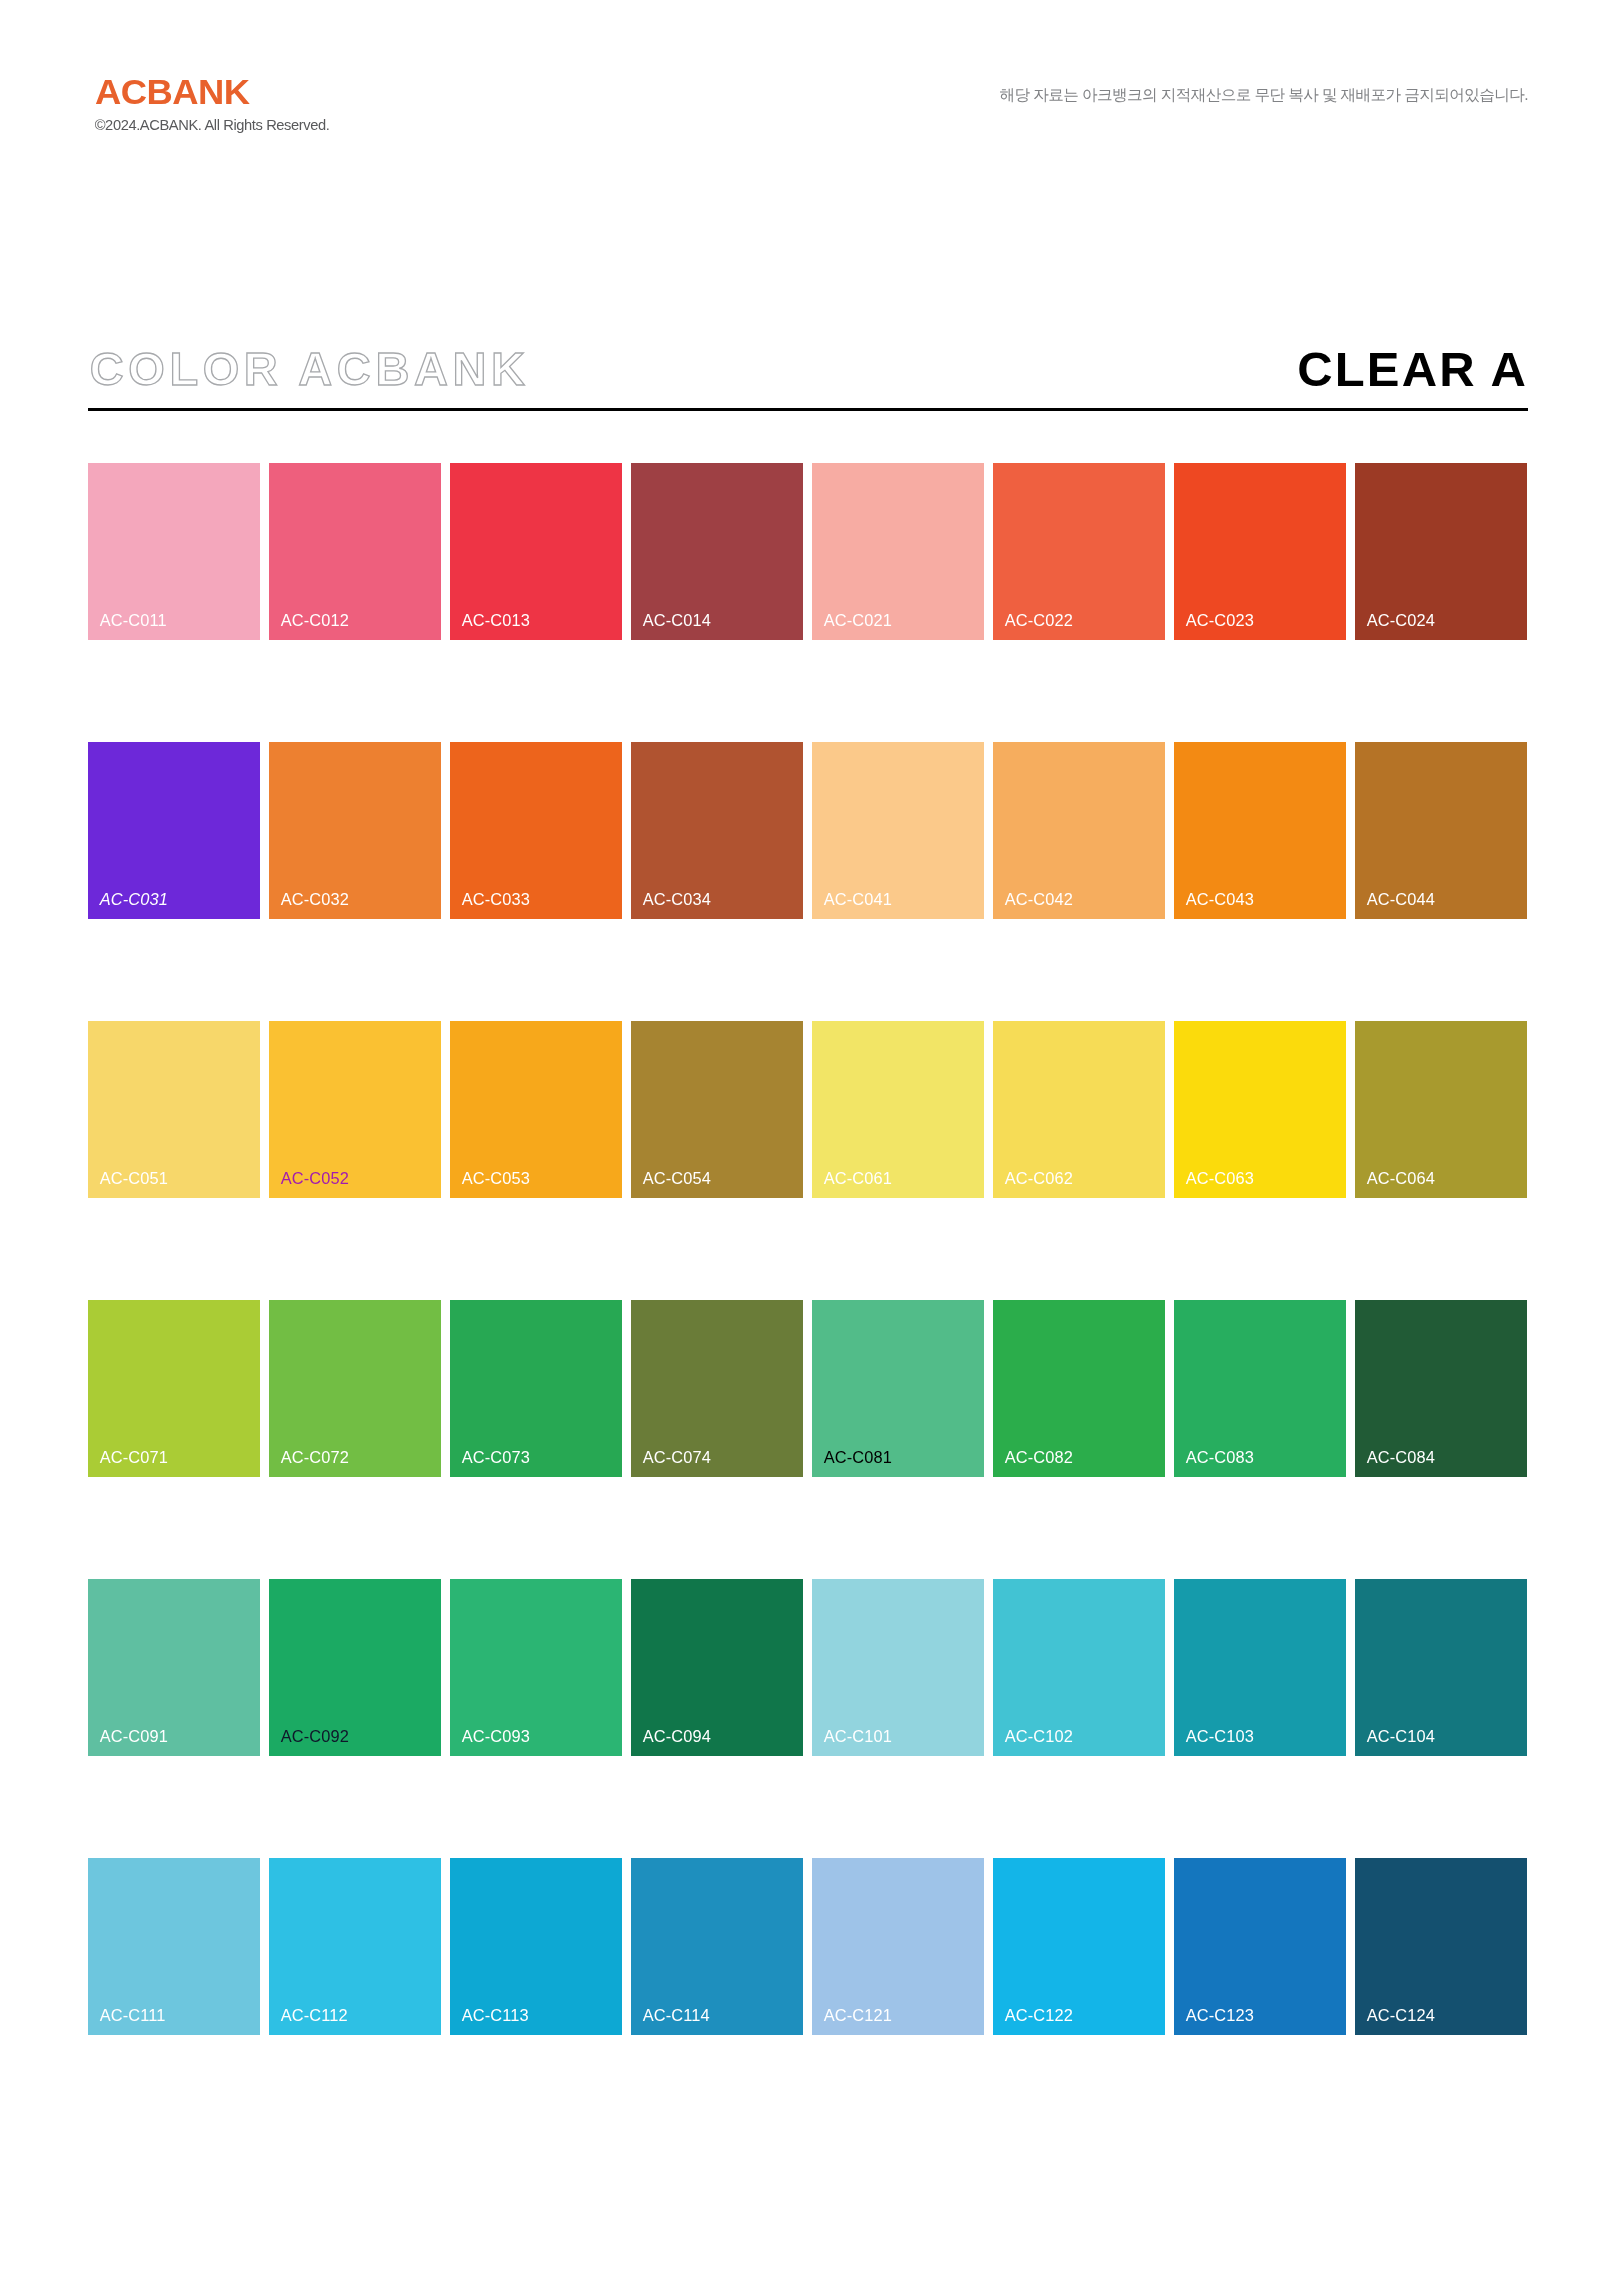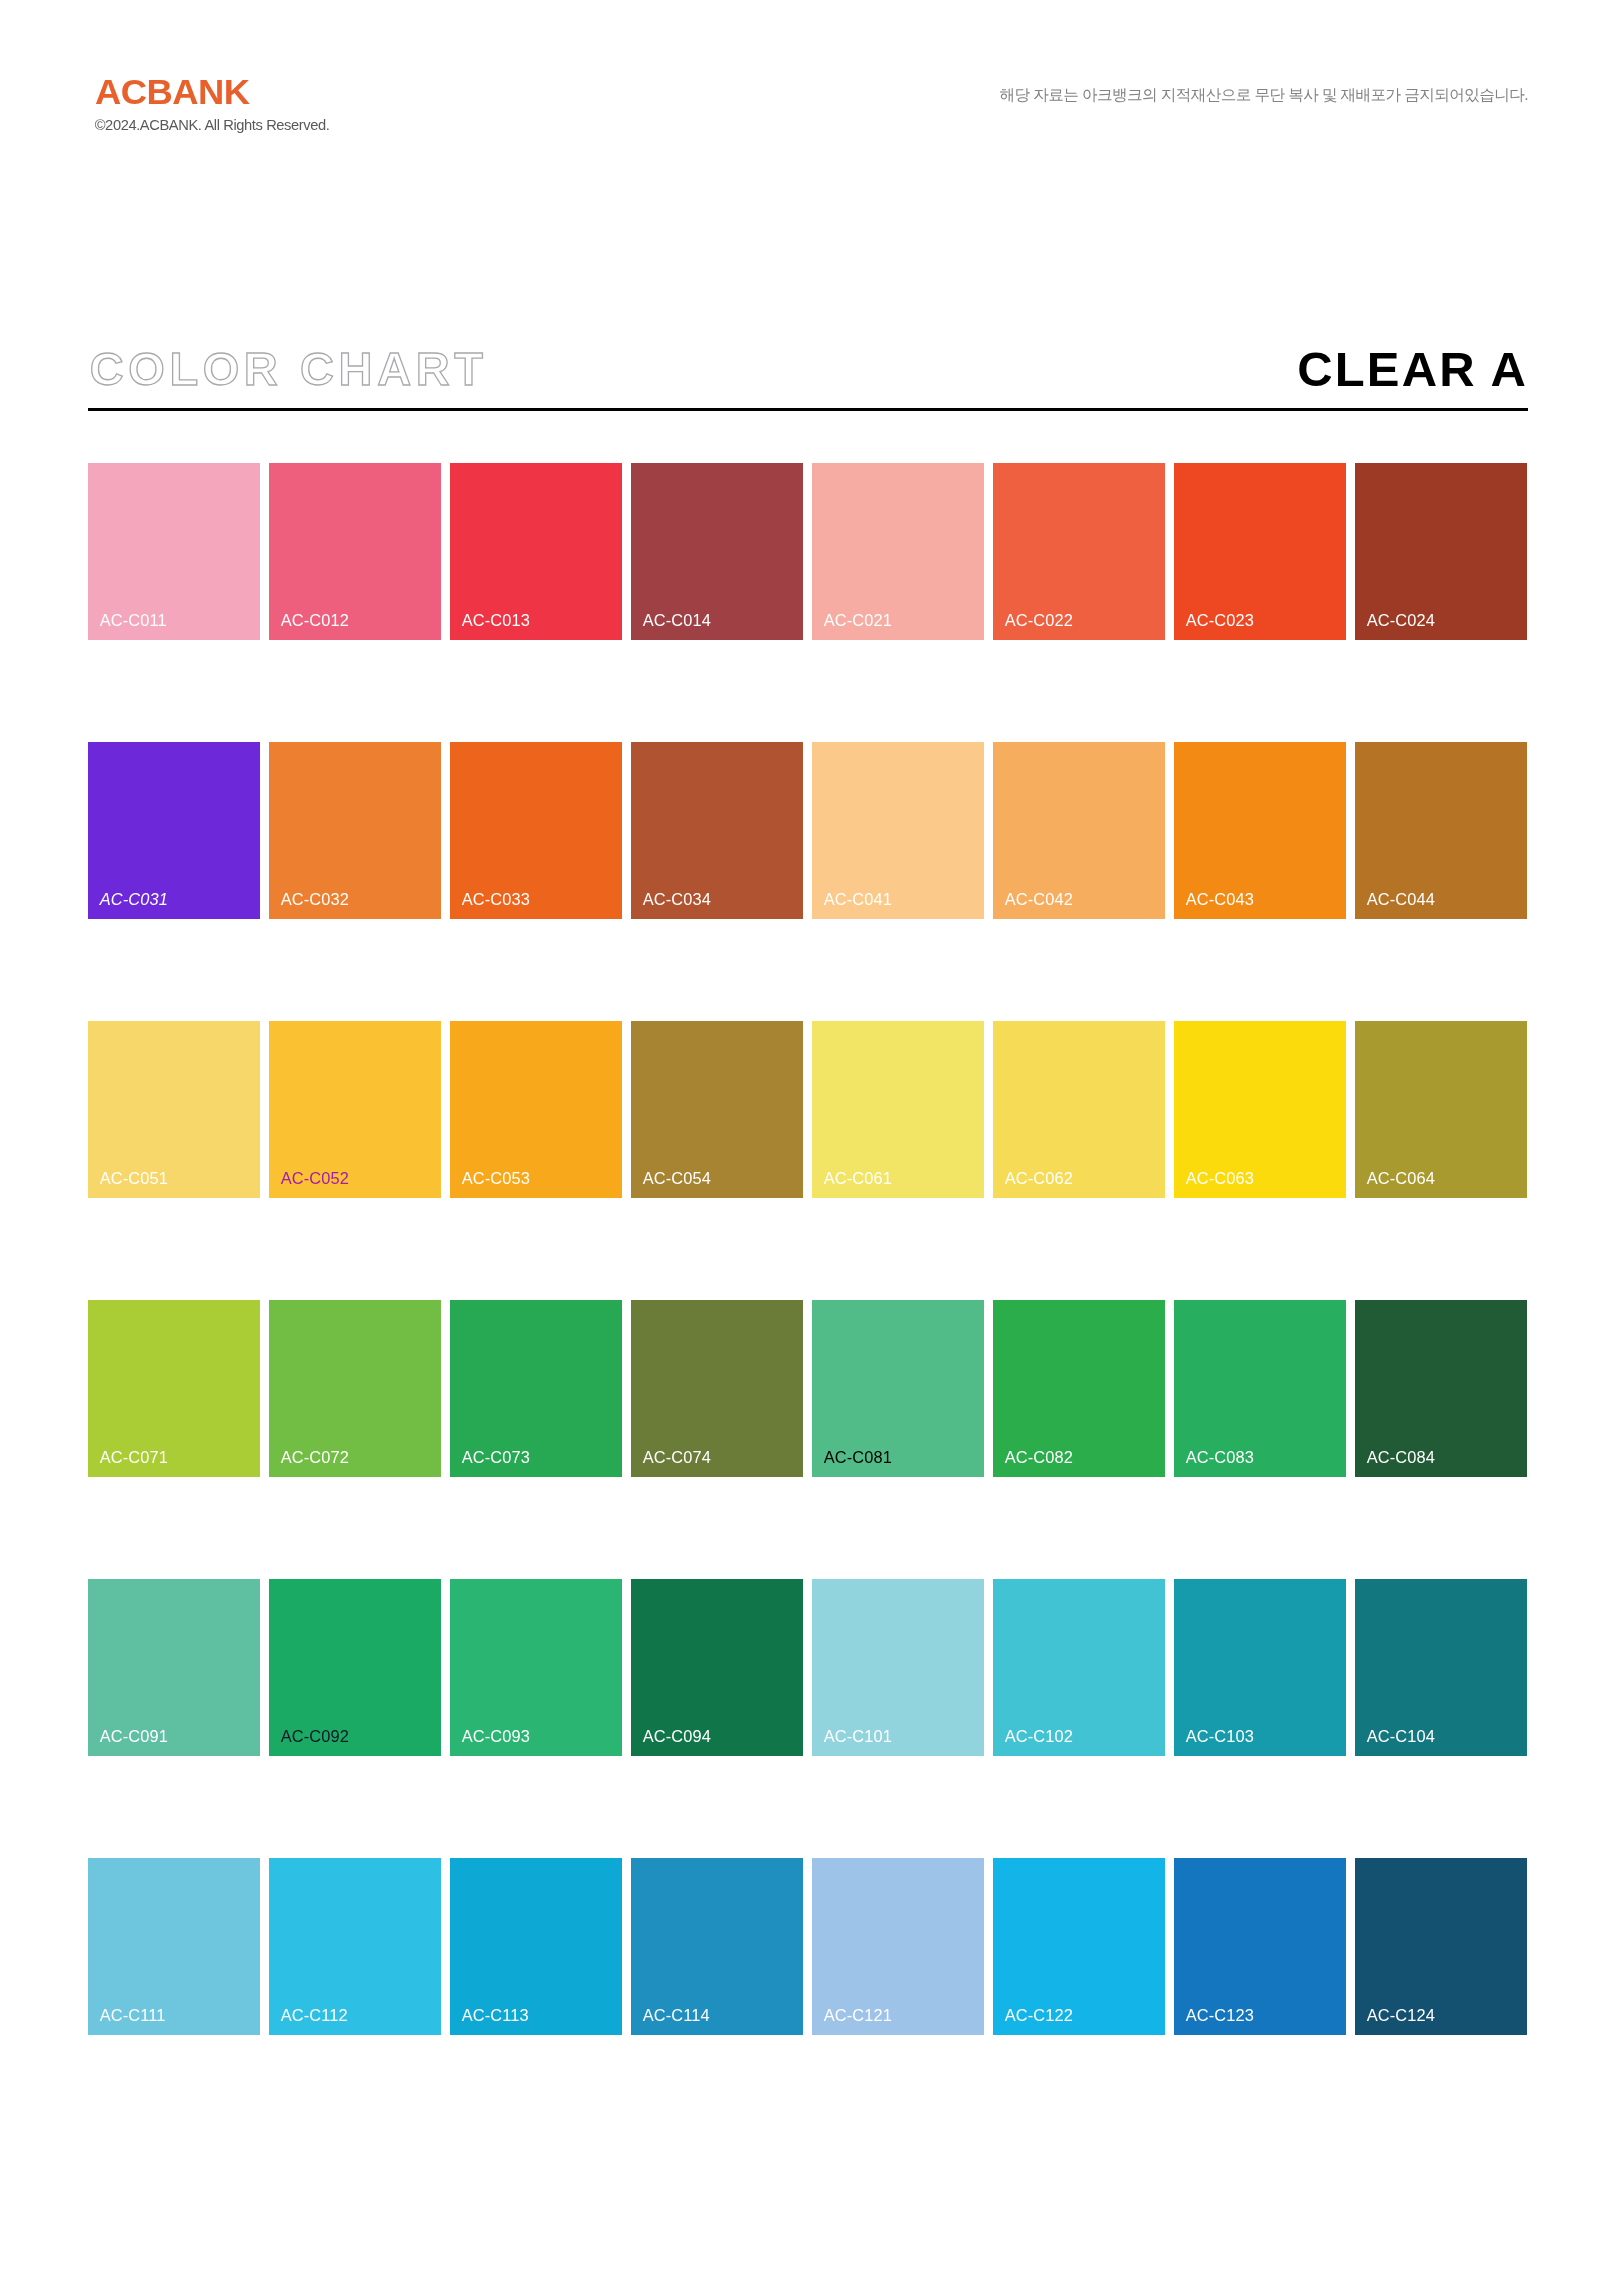--- a/index.html
+++ b/index.html
@@ -149,21 +149,21 @@
 
   <div class="header">
     <div class="brand">
       <div class="brand-logo">ACBANK</div>
       <div class="brand-copy">©2024.ACBANK. All Rights Reserved.</div>
     </div>
     <div class="disclaimer">해당 자료는 아크뱅크의 지적재산으로 무단 복사 및 재배포가 금지되어있습니다.</div>
   </div>
 
   <div class="titleband">
-    <div class="title-outline">COLOR CHART</div>
+    <div class="title-outline">COLOR ACBANK</div>
     <div class="title-solid">CLEAR A</div>
     <div class="title-rule"></div>
   </div>
 
   <div class="grid">
       <div class="grid-row">
         <div class="swatch" style="background: rgb(244, 167, 188);">
           <span class="swatch-label" style="color: rgb(255, 255, 255);">AC-C011</span>
         </div>
         <div class="swatch" style="background: rgb(238, 95, 125);">

